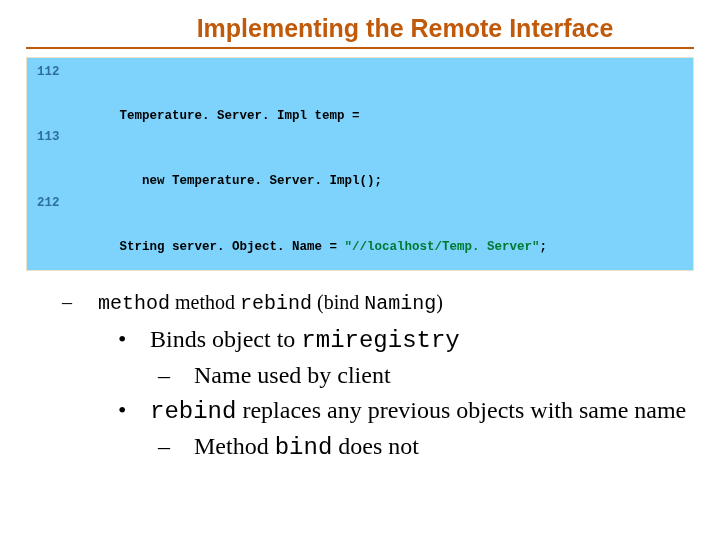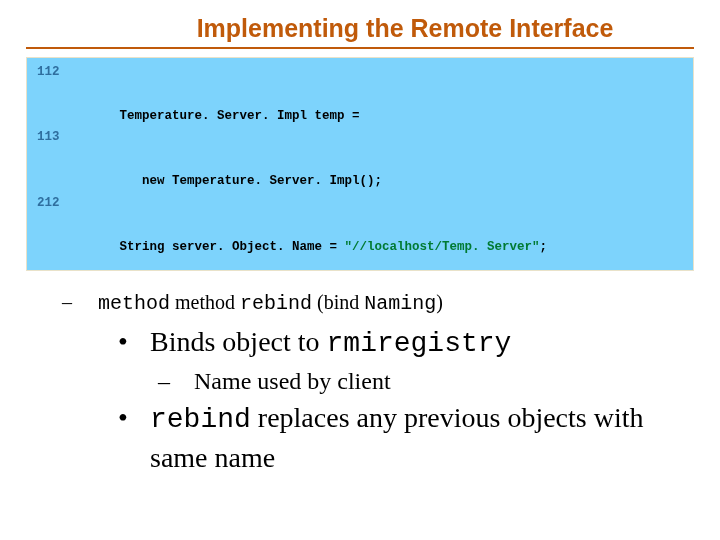--- a/index.html
+++ b/index.html
@@ -67,21 +67,21 @@
   .lvl1 {
     margin: 0 0 6px 54px;
     text-indent: -18px;
     padding-left: 18px;
   }
   .lvl1 .dash { display: inline-block; width: 18px; }
   .lvl2 {
     margin: 0 0 2px 108px;
     text-indent: -16px;
     padding-left: 16px;
-    font-size: 28px;
+    font-size: 24px;
   }
   .lvl2 .dot { display: inline-block; width: 16px; }
   .lvl3 {
     margin: 0 0 2px 150px;
     text-indent: -18px;
     padding-left: 18px;
     font-size: 24px;
   }
   .lvl3 .dash { display: inline-block; width: 18px; }
 </style>
@@ -121,16 +121,19 @@
 
 
     <p class="lvl3">
       <span class="dash">–</span><span>Name used by client</span>
     </p>
 
     <p class="lvl2">
       <span class="dot">•</span><span class="mono">rebind</span><span> replaces any previous objects with same name</span>
     </p>
 
+    <p class="lvl3">
+      <span class="dash">–</span><span>Method </span><span class="mono">bind</span><span> does not</span>
+    </p>
 
   </div>
 
 </div>
 
 </body></html>

